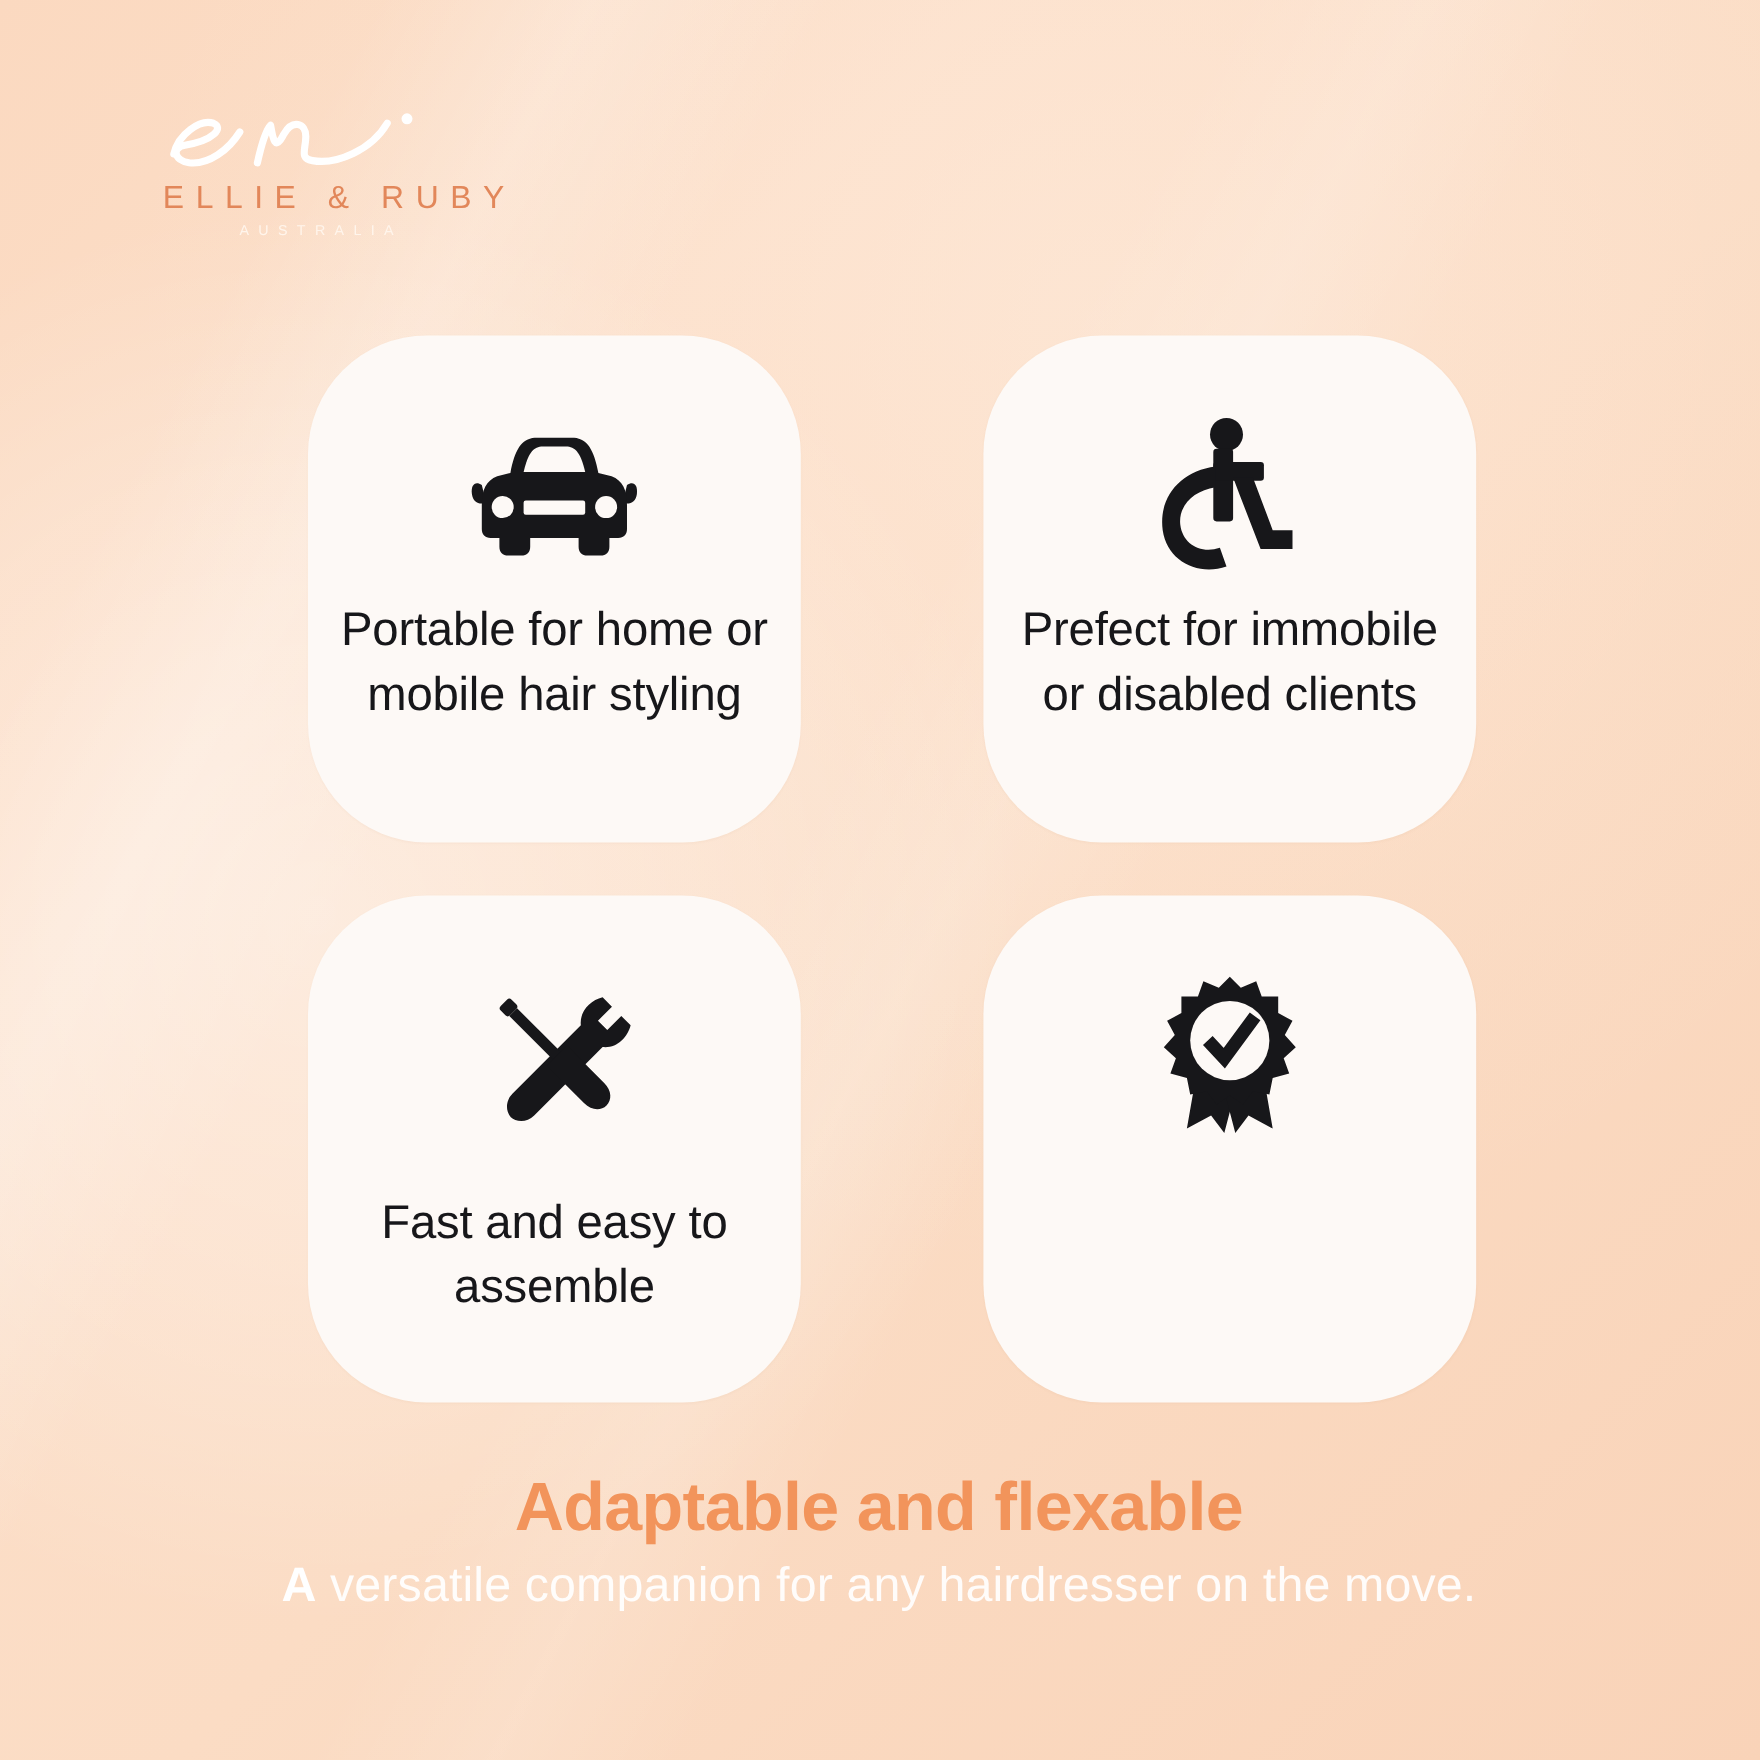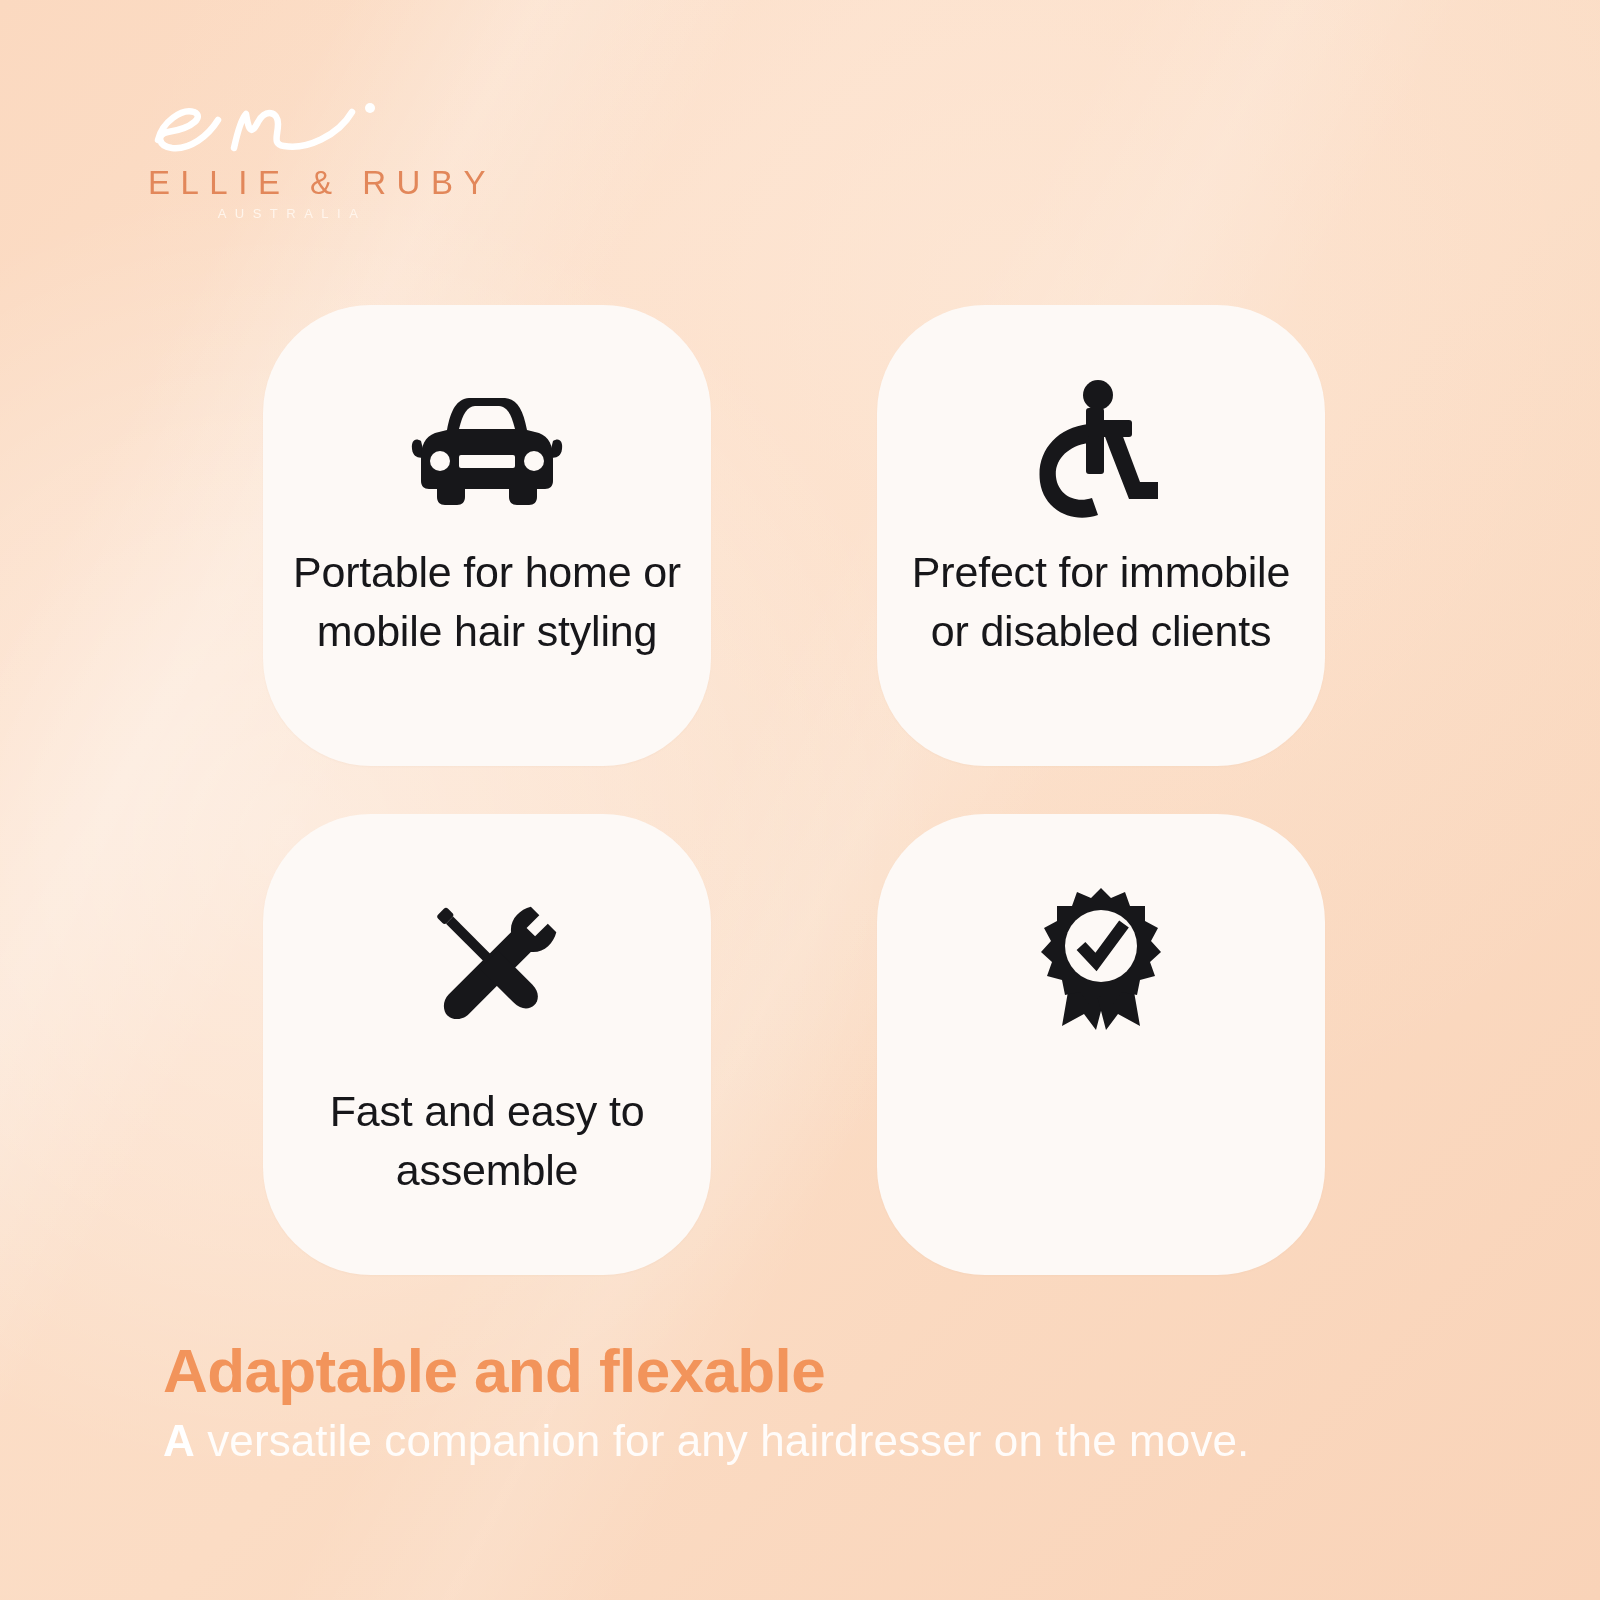--- a/index.html
+++ b/index.html
@@ -45,21 +45,21 @@
     width: 300px;
     text-align: center;
     z-index: 3;
   }
   .logo-mark {
     height: 72px;
     display: block;
     margin: 0 auto 2px auto;
   }
   .logo-name {
-    font-size: 33px;
+    font-size: 29px;
     letter-spacing: 10.5px;
     color: #e2875a;
     font-weight: 400;
     line-height: 1;
     padding-left: 10px;
     white-space: nowrap;
   }
   .logo-sub {
     margin-top: 8px;
     font-size: 13px;
@@ -67,21 +67,21 @@
     color: #fff5ec;
     font-weight: 400;
     line-height: 1;
     padding-left: 8px;
     white-space: nowrap;
   }
 
   
   .grid {
     position: absolute;
-    left: 263px;
+    left: 280px;
     top: 305px;
     width: 1082px;
     height: 970px;
     display: grid;
     grid-template-columns: 448px 448px;
     grid-template-rows: 461px 461px;
     column-gap: 166px;
     row-gap: 48px;
     z-index: 2;
   }
@@ -110,24 +110,25 @@
     text-align: center;
     font-weight: 400;
     letter-spacing: -0.2px;
     max-width: 420px;
   }
   .card-text.tight { margin-top: 30px; }
 
   
   .footer {
     position: absolute;
-    left: 163px;
+    left: 149px;
     top: 1338px;
     width: 1300px;
     z-index: 3;
+    text-align: center;
   }
   .footer-title {
     font-size: 62px;
     font-weight: bold;
     color: #f2945b;
     letter-spacing: -0.6px;
     line-height: 1.05;
     white-space: nowrap;
   }
   .footer-sub {

